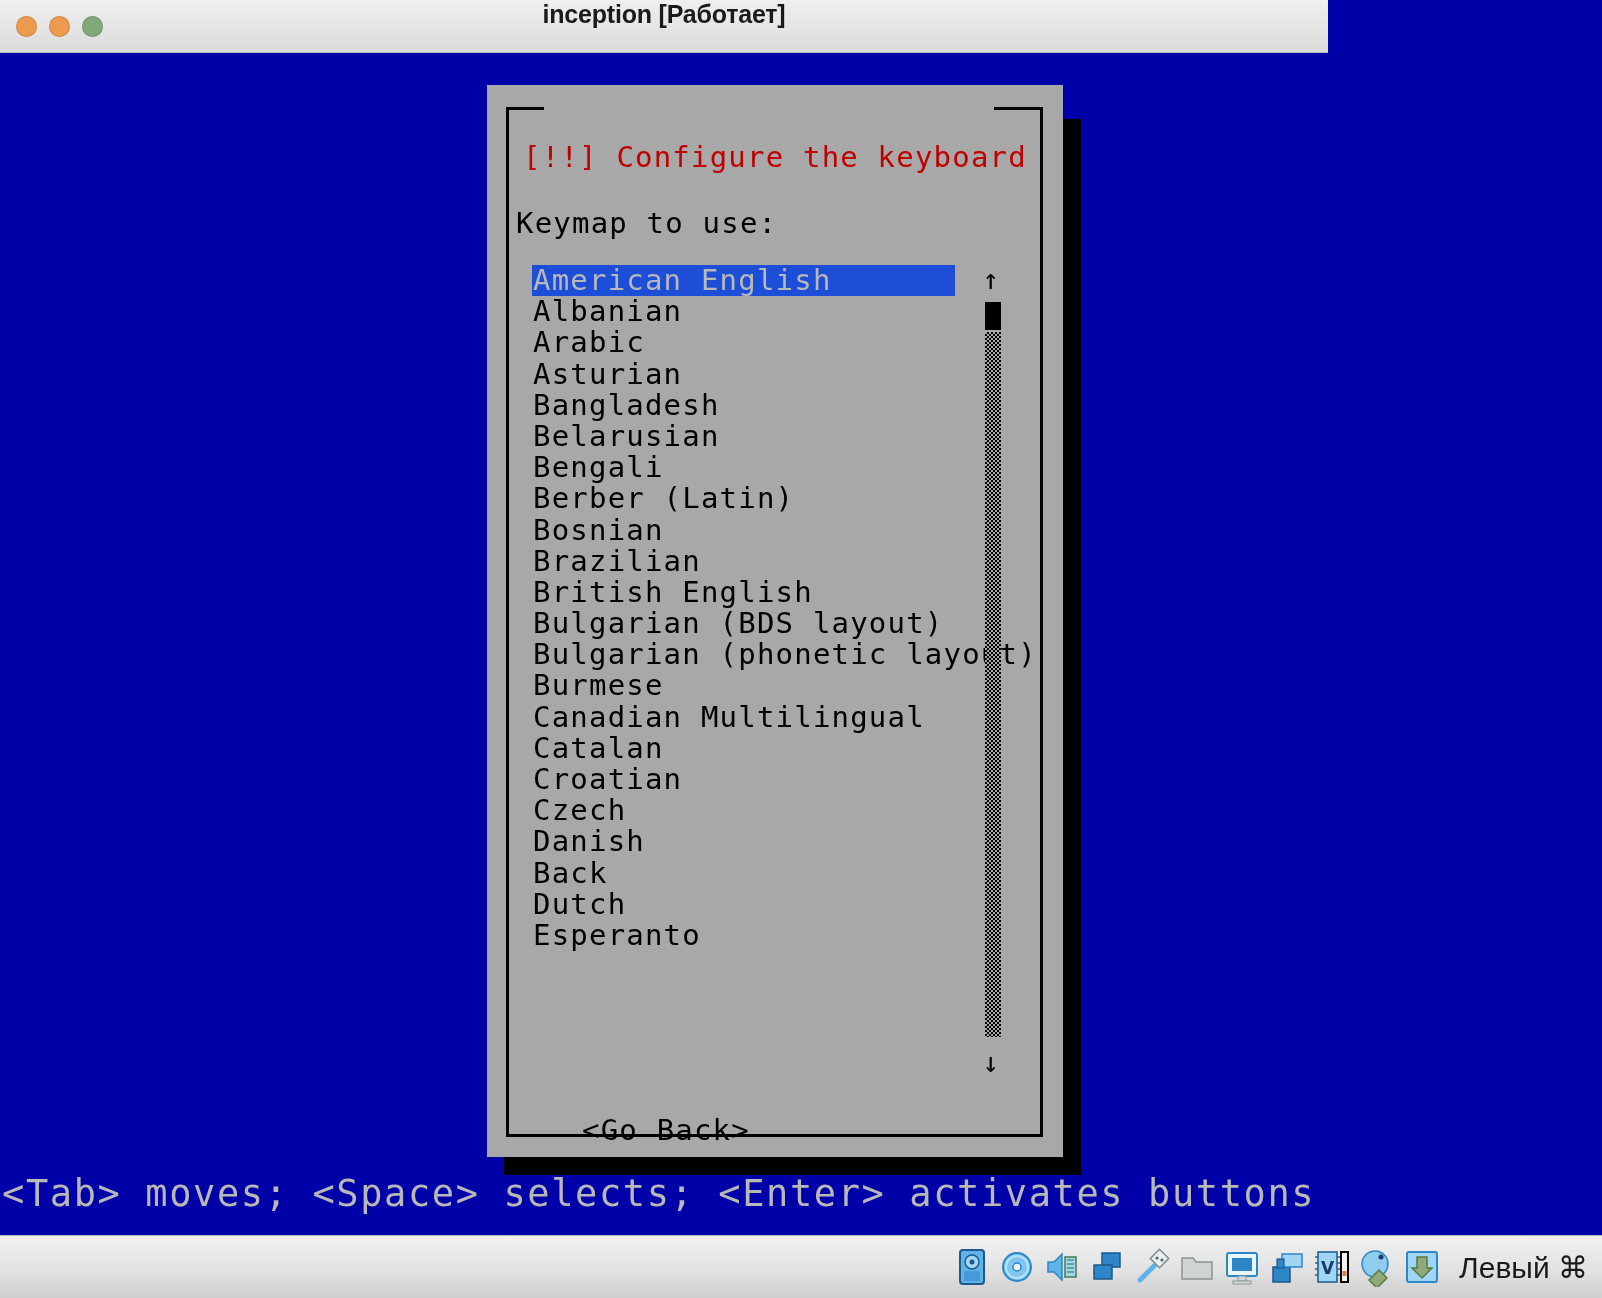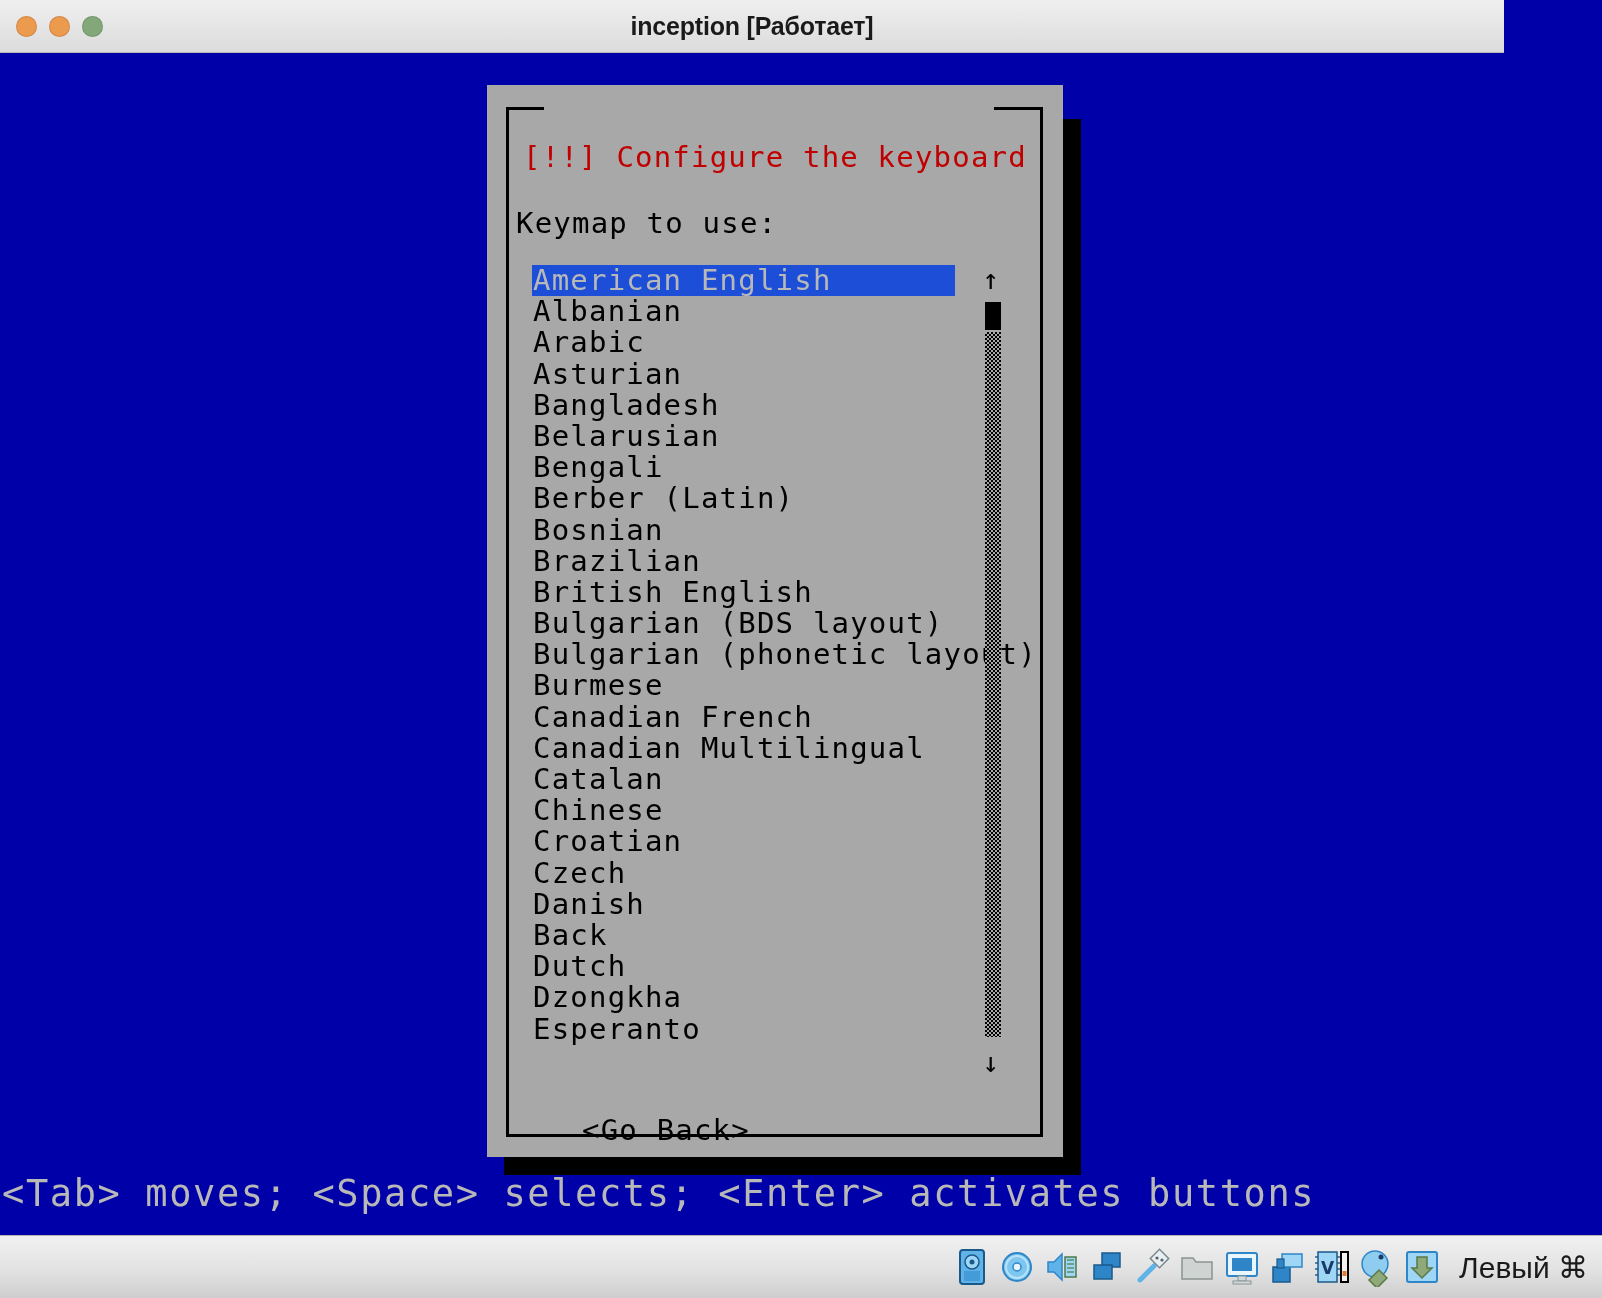--- a/index.html
+++ b/index.html
@@ -16,26 +16,26 @@
   #app-window {
     position: relative;
     width: 1602px;
     height: 1298px;
     background: #0000A8;
   }
 
   #titlebar {
     position: absolute;
     left: 0; top: 0;
-    width: 1504px;
+    width: 1328px;
     height: 53px;
     background: linear-gradient(to bottom, #f0efef 0%, #e7e6e6 48%, #dcdbdb 100%);
     border-bottom: 1px solid #b8b7b7;
     display: flex;
-    align-items: center;
+    align-items: flex-start;
   }
 
   #traffic-lights {
     position: absolute;
     left: 16px; top: 0;
     height: 53px;
     display: flex;
     align-items: center;
     gap: 12px;
   }
@@ -277,30 +277,27 @@
           <div class="list-item">Bangladesh</div>
           <div class="list-item">Belarusian</div>
           <div class="list-item">Bengali</div>
           <div class="list-item">Berber (Latin)</div>
           <div class="list-item">Bosnian</div>
           <div class="list-item">Brazilian</div>
           <div class="list-item">British English</div>
           <div class="list-item">Bulgarian (BDS layout)</div>
           <div class="list-item">Bulgarian (phonetic layout)</div>
           <div class="list-item">Burmese</div>
-          <div class="list-item">Canadian French</div>
           <div class="list-item">Canadian Multilingual</div>
           <div class="list-item">Catalan</div>
-          <div class="list-item">Chinese</div>
           <div class="list-item">Croatian</div>
           <div class="list-item">Czech</div>
           <div class="list-item">Danish</div>
           <div class="list-item">Back</div>
           <div class="list-item">Dutch</div>
-          <div class="list-item">Dzongkha</div>
           <div class="list-item">Esperanto</div>
         </div>
 
       <div id="scroll-up-arrow">↑</div>
       <div id="scroll-thumb"></div>
       <div id="scroll-trough"></div>
       <div id="scroll-down-arrow">↓</div>
 
       <button id="go-back">&lt;Go Back&gt;</button>
     </div>

